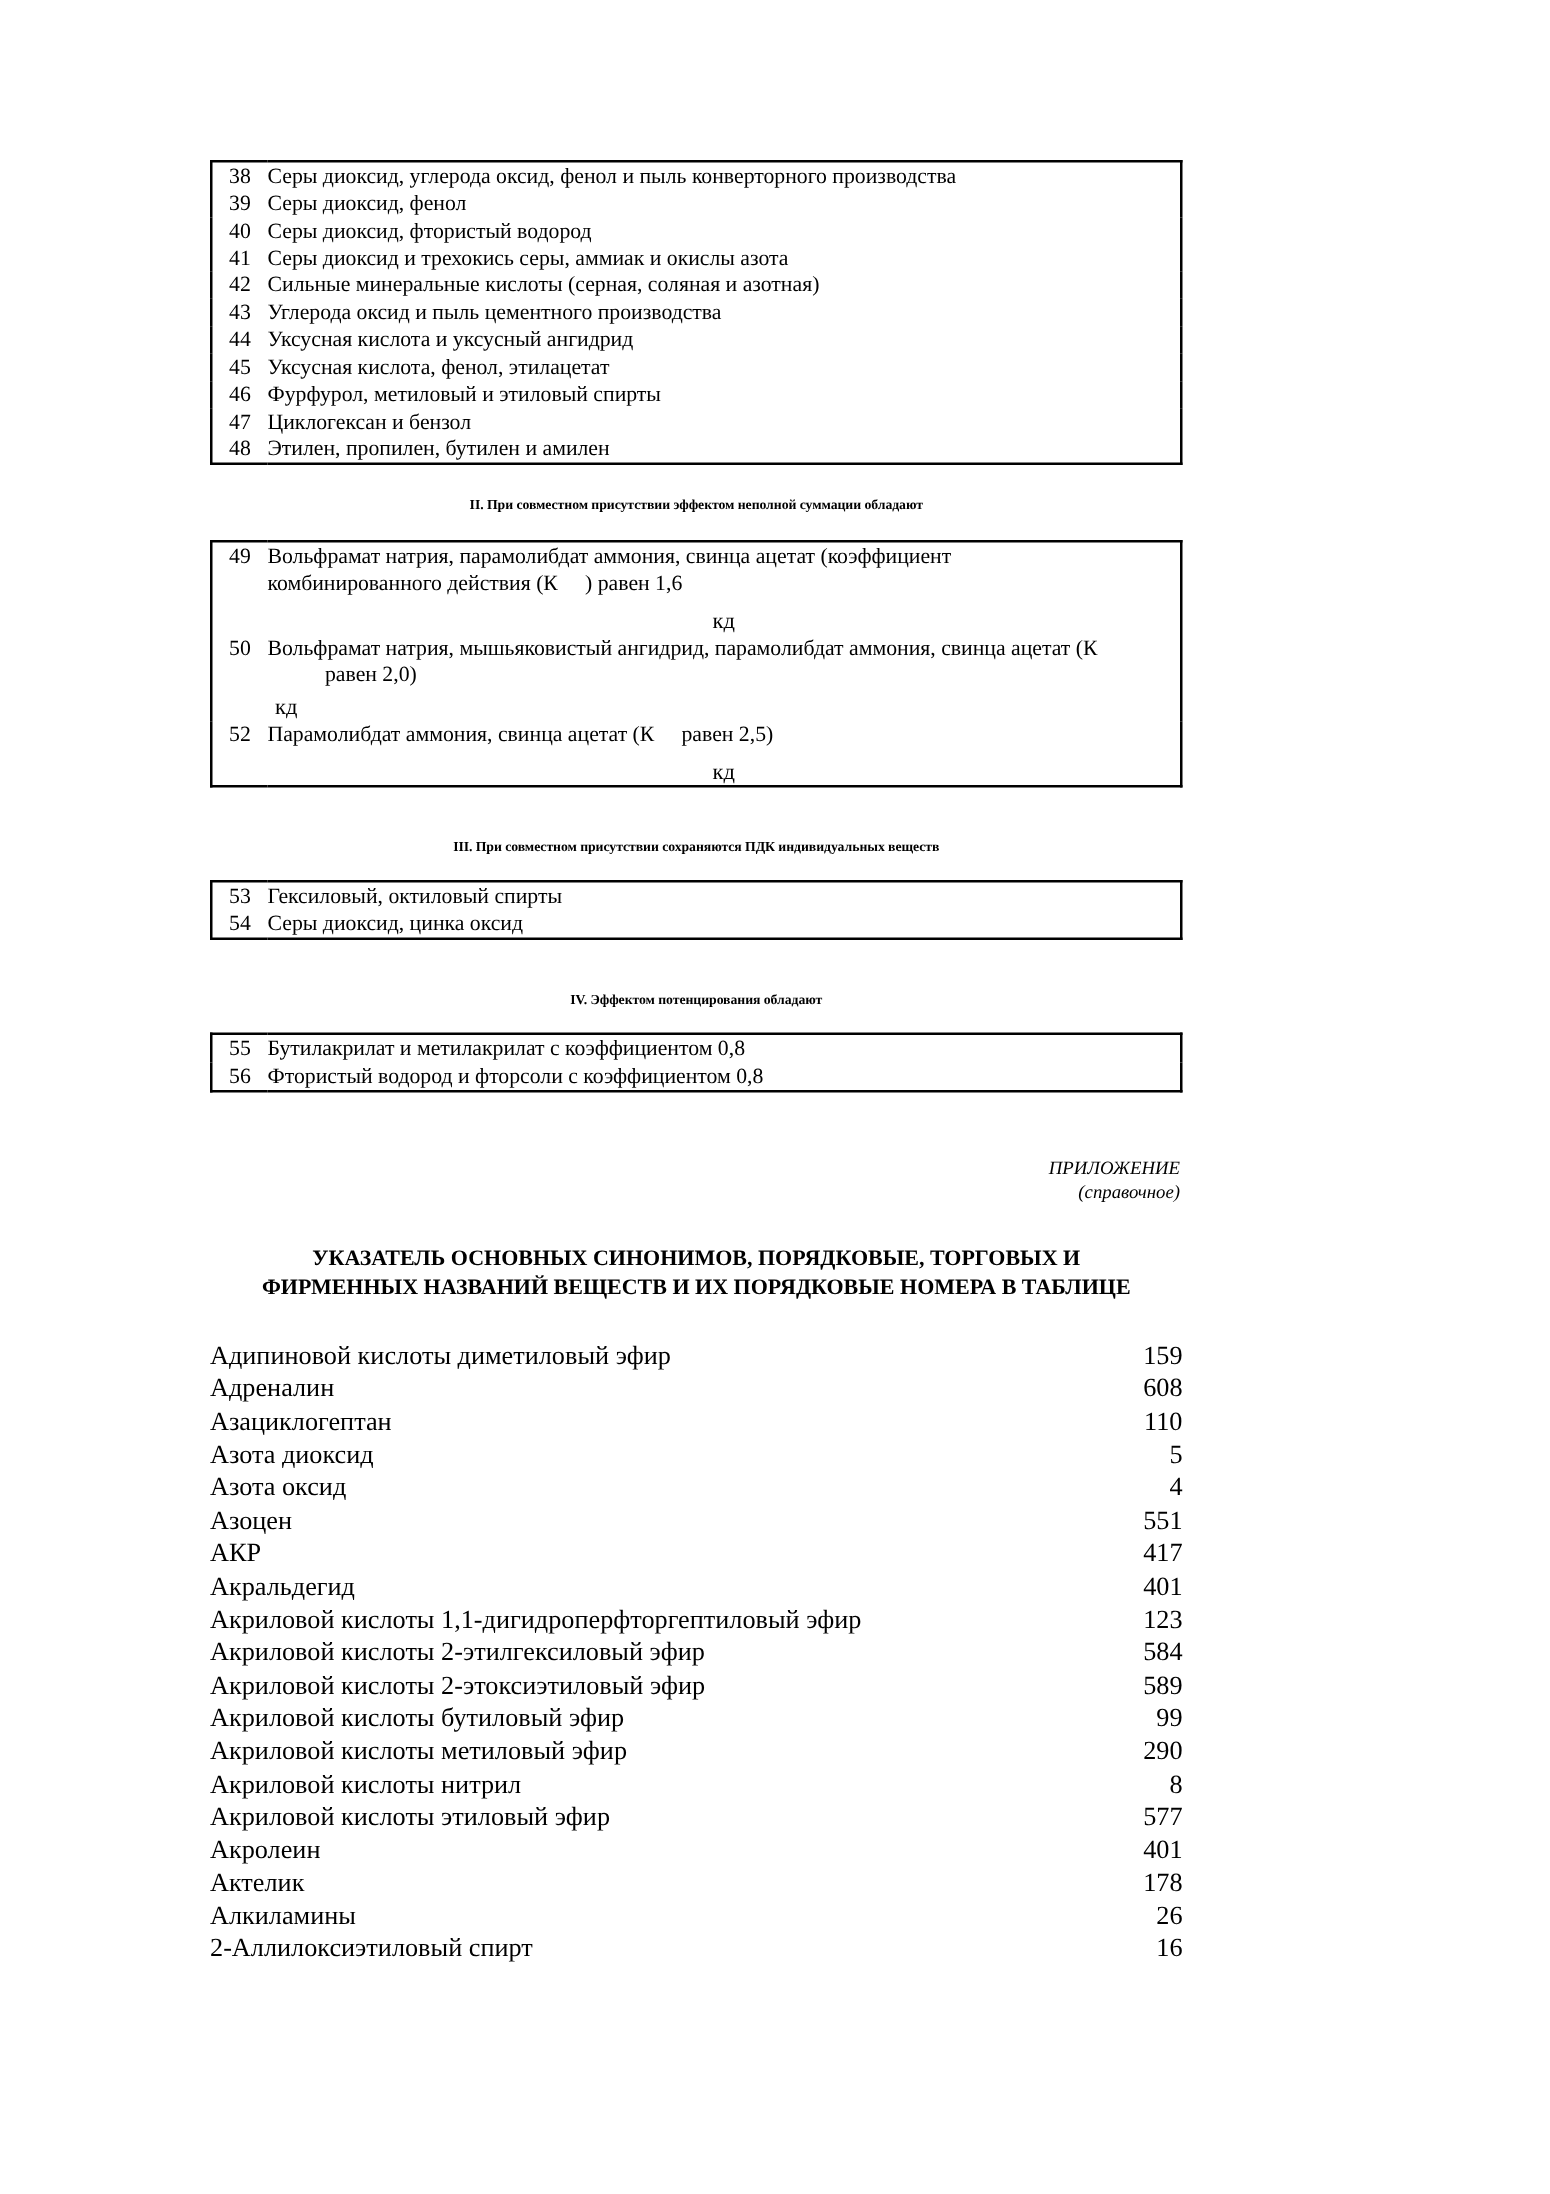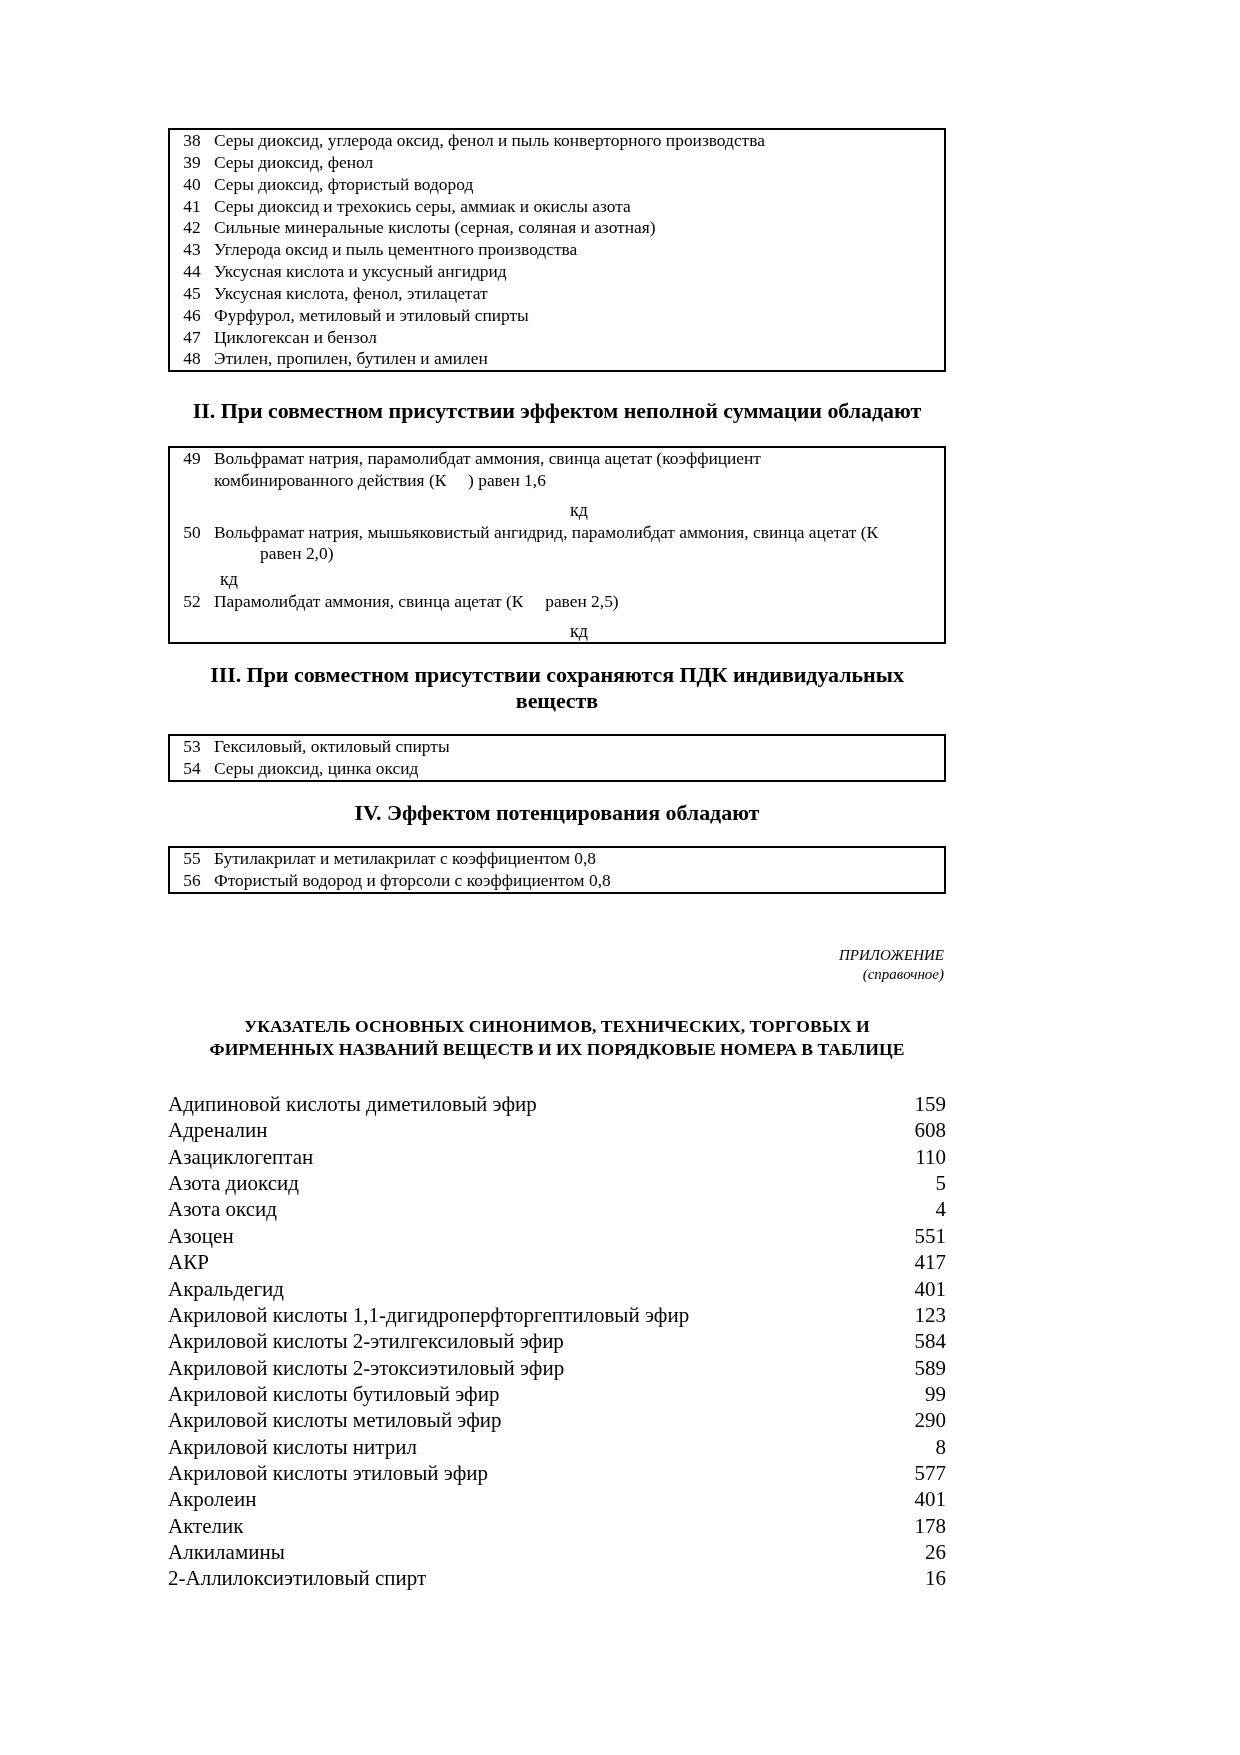--- a/index.html
+++ b/index.html
@@ -66,25 +66,25 @@
   .sub-center-2 { text-align: center; padding-left: 0; }
   .sub-left { text-align: left; padding-left: 6px; }
   .spacer-sm { height: 8px; }
   .spacer-xs { height: 4px; }
   .indent-row { padding-left: 46px; }
 
   
   .sec-head {
     text-align: center;
     font-weight: bold;
-    font-size: 22px;
+    font-size: 11px;
     margin: 26px 0 22px 0;
     letter-spacing: -0.05px;
   }
-  .sec-head.g2 { margin: 18px 0 20px 0; }
+  .sec-head.g2 { margin: 42px 0 20px 0; }
 
   
   .appendix {
     margin-top: 52px;
     text-align: right;
     font-style: italic;
     font-size: 15px;
     line-height: 1.3;
   }
   .appendix div { padding-right: 2px; }
@@ -234,21 +234,21 @@
       </tr>
     </tbody>
   </table>
 
   <div class="appendix">
     <div>ПРИЛОЖЕНИЕ</div>
     <div>(справочное)</div>
   </div>
 
   <div class="index-title">
-    <div>УКАЗАТЕЛЬ ОСНОВНЫХ СИНОНИМОВ, ТЕХНИЧЕСКИХ, ТОРГОВЫХ И</div>
+    <div>УКАЗАТЕЛЬ ОСНОВНЫХ СИНОНИМОВ, ПОРЯДКОВЫЕ, ТОРГОВЫХ И</div>
     <div>ФИРМЕННЫХ НАЗВАНИЙ ВЕЩЕСТВ И ИХ ПОРЯДКОВЫЕ НОМЕРА В ТАБЛИЦЕ</div>
   </div>
 
   <div class="index-list">
     <div class="idx-row">
       <span class="idx-name">Адипиновой кислоты диметиловый эфир</span>
       <span class="idx-num">159</span>
     </div>
     <div class="idx-row">
       <span class="idx-name">Адреналин</span>

